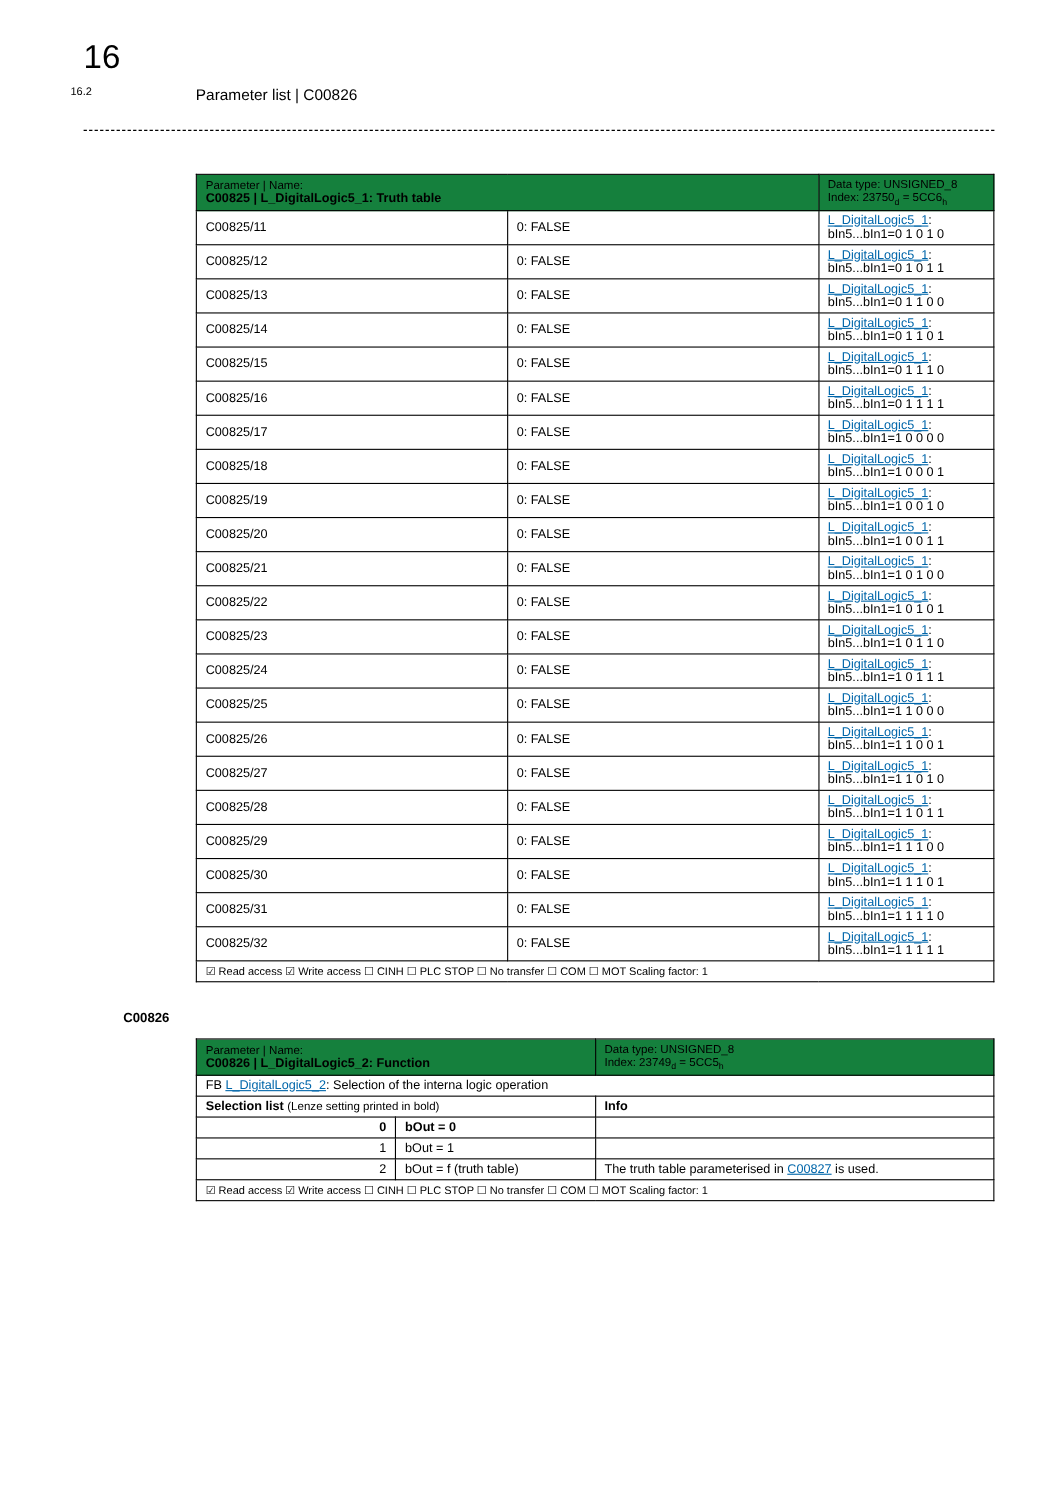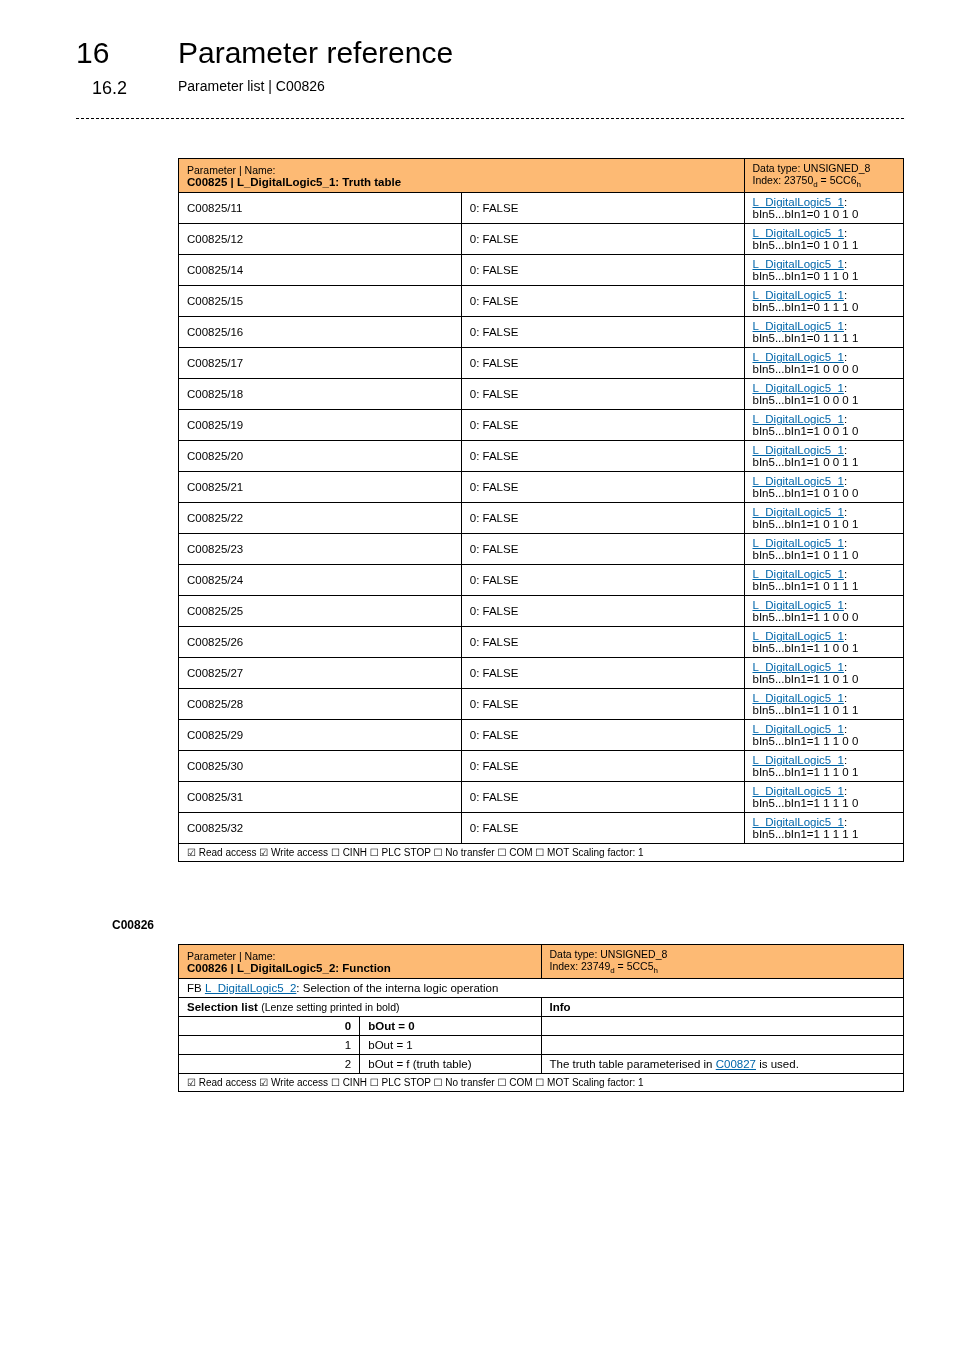--- a/index.html
+++ b/index.html
@@ -1,26 +1,26 @@
 <!DOCTYPE html>
 <html><head>
 <meta charset="utf-8">
 <style>
   * { box-sizing: border-box; margin: 0; padding: 0; }
   html, body { width: 954px; background: #fff; font-family: "Segoe UI", Arial, sans-serif; color: #000; }
   .page { width: 954px; min-height: 1350px; padding: 40px 50px 0 76px; position: relative; }
   .chapnum { font-size: 30px; font-weight: 400; position: absolute; left: 76px; top: 36px; }
   .chaptitle { font-size: 30px; font-weight: 400; position: absolute; left: 178px; top: 36px; }
-  .subnum { font-size: 18px; position: absolute; left: 92px; top: 78px; }
+  .subnum { font-size: 10px; position: absolute; left: 64px; top: 78px; }
   .subtitle { font-size: 14px; position: absolute; left: 178px; top: 78px; }
   .dashed { position: absolute; left: 76px; right: 50px; top: 118px; border: none; border-top: 1px dashed #000; height: 1px; }
   .tablewrap { position: absolute; left: 178px; right: 50px; top: 158px; }
   table { border-collapse: collapse; width: 100%; table-layout: fixed; }
   th, td { border: 1px solid #000; font-size: 11.5px; vertical-align: middle; }
-  .hdr-row td { background: #fdba74; padding: 3px 8px; }
+  .hdr-row td { background: #15803d; padding: 3px 8px; }
   .hdr-left { width: 78%; }
   .hdr-right { width: 22%; text-align: left; }
   .hdr-small { font-size: 10.5px; }
   .hdr-title { font-size: 11.5px; font-weight: 600; }
   .subscript { font-size: 8px; vertical-align: sub; }
   .col-code { width: 16%; padding: 3px 8px; }
   .col-val  { width: 34%; padding: 3px 8px; }
   .col-desc { width: 50%; padding: 3px 8px; }
   .link { color: #0066aa; text-decoration: underline; }
   .footer-row td { padding: 3px 8px; font-size: 10px; margin-left: 34px; }
@@ -32,21 +32,20 @@
   .sel-col2 { width: 25%; padding: 3px 8px; }
   .sel-col3 { width: 50%; padding: 3px 8px; }
   .fbrow td { padding: 3px 8px; }
   .pgfooter { position: absolute; bottom: 30px; left: 76px; right: 50px; display: flex; justify-content: space-between; font-size: 11px; }
 </style>
 </head>
 <body>
 
 <div class="page">
   <div class="chapnum">16</div>
-  <div class="chaptitle">Parameter reference</div>
   <div class="subnum">16.2</div>
   <div class="subtitle">Parameter list | C00826</div>
   <hr class="dashed">
 
   <div class="tablewrap">
     <table>
       <tbody>
           <tr class="hdr-row">
         <td class="hdr-left" colspan="2">
           <span class="hdr-small">Parameter | Name:</span><br>
@@ -65,20 +64,25 @@
             <td class="col-code">C00825/11</td>
             <td class="col-val">0: FALSE</td>
             <td class="col-desc"><a class="link" href="#">L_DigitalLogic5_1</a><span>: bIn5...bIn1=0 1 0 1 0</span></td>
           </tr>
           <tr>
             <td class="col-code">C00825/12</td>
             <td class="col-val">0: FALSE</td>
             <td class="col-desc"><a class="link" href="#">L_DigitalLogic5_1</a><span>: bIn5...bIn1=0 1 0 1 1</span></td>
           </tr>
           <tr>
+            <td class="col-code">C00825/13</td>
+            <td class="col-val">0: FALSE</td>
+            <td class="col-desc"><a class="link" href="#">L_DigitalLogic5_1</a><span>: bIn5...bIn1=0 1 1 0 0</span></td>
+          </tr>
+          <tr>
             <td class="col-code">C00825/14</td>
             <td class="col-val">0: FALSE</td>
             <td class="col-desc"><a class="link" href="#">L_DigitalLogic5_1</a><span>: bIn5...bIn1=0 1 1 0 1</span></td>
           </tr>
           <tr>
             <td class="col-code">C00825/15</td>
             <td class="col-val">0: FALSE</td>
             <td class="col-desc"><a class="link" href="#">L_DigitalLogic5_1</a><span>: bIn5...bIn1=0 1 1 1 0</span></td>
           </tr>
           <tr>

